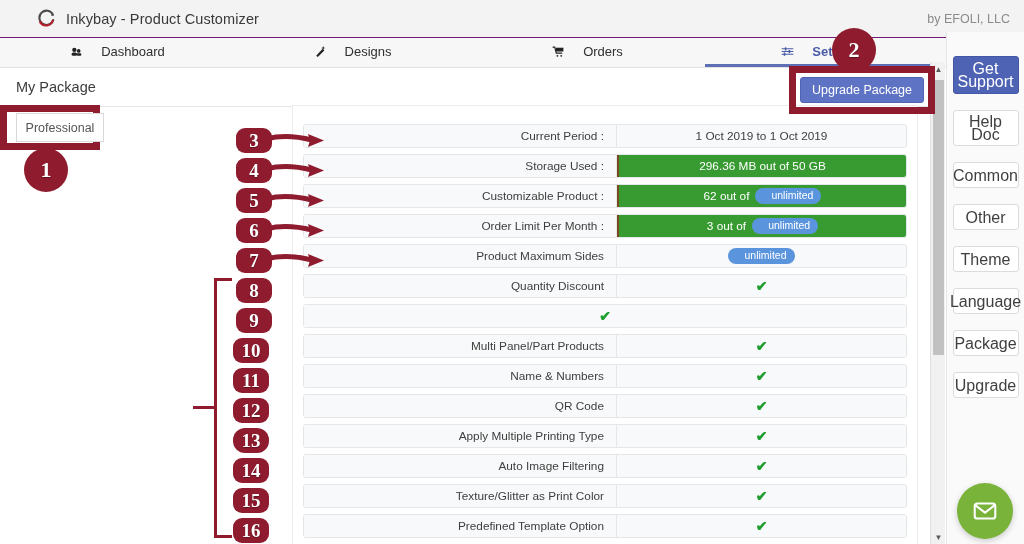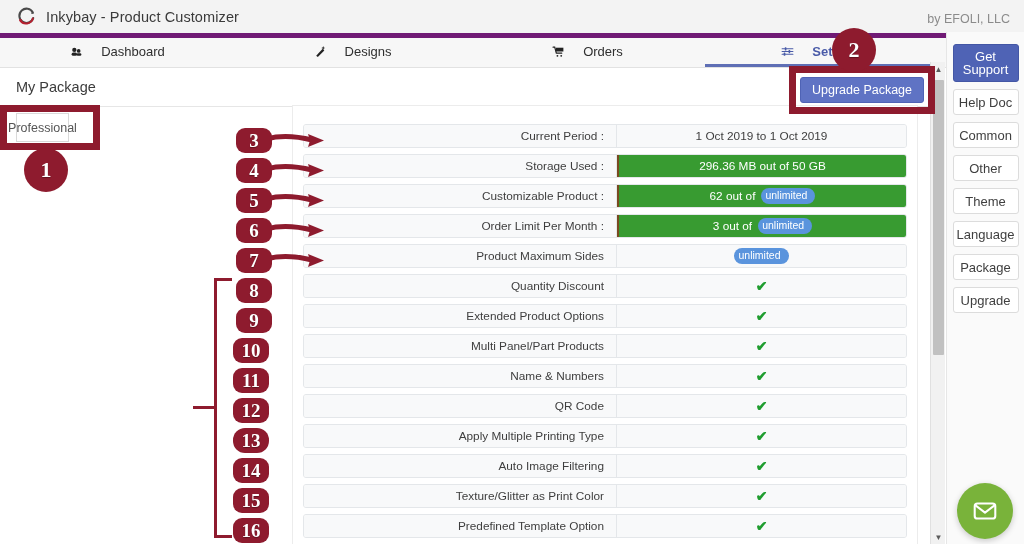--- a/index.html
+++ b/index.html
@@ -7,22 +7,22 @@
     width: 1024px; height: 544px;
     font-family: "Liberation Sans", sans-serif;
     background: #ffffff;
     overflow: hidden;
   }
   #root { position: relative; width: 1024px; height: 544px; background:#fff; }
 
   
   .titlebar {
     position: absolute; left:0; top:0; width:1024px; height:38px;
-    background:#f3f3f3; border-bottom:5px solid #701a75;
-    display:flex; align-items:center;
+    background:#f3f3f3; border-bottom:1px solid #701a75;
+    display:flex; align-items:center;padding-left:20px;
   }
   .logo-wrap { margin-left:16px; width:20px; height:20px; display:flex; align-items:center; justify-content:center; }
   .app-title { margin-left:10px; font-size:14.5px; color:#3a3a3a; letter-spacing:.1px; }
   .by-line { position:absolute; right:14px; top:12px; font-size:12.5px; color:#8b8b8b; }
 
   
   .navbar {
     position:absolute; left:0; top:38px; width:1024px; height:30px;
     background:#f7f7f7; border-bottom:1px solid #e2e2e2;
     display:flex; align-items:stretch;
@@ -39,21 +39,21 @@
   
   .page-head {
     position:absolute; left:0; top:69px; width:938px; height:38px;
     border-bottom:1px solid #e6e6e6; background:#fff;
   }
   .page-head .ph-title { position:absolute; left:16px; top:10px; font-size:14.5px; color:#3c3c3c; }
 
   
   .plan-label {
     position:absolute; left:16px; top:113px;
-    width:53px; height:29px; border:1px solid #d9d9d9; background:#fff;
+    width:88px; height:29px; border:1px solid #d9d9d9; background:#fff;
     display:flex; align-items:center; justify-content:center;
     font-size:12.5px; color:#555; z-index:6;
   }
   .plan-box-hl {
     position:absolute; left:0px; top:105px; width:100px; height:45px;
     border:7px solid #8e1b2e; background:transparent; z-index:5;
   }
 
   
   .panel {
@@ -72,21 +72,21 @@
     padding-right:12px; font-size:11.8px; color:#3e3e3e; background:#f8f9fa;
     border-right:1px solid #e4e7ea; white-space:nowrap;
   }
   .prow .val {
     flex:1; display:flex; align-items:center; justify-content:center;
     font-size:11.8px; color:#3e3e3e; background:#f8f9fa; gap:6px;
   }
   .prow .val.green { background:#389b31; color:#fff; border-left:2px solid #7a4a20; }
   .pill {
     display:inline-block; background:#5a94dd; color:#fff; font-size:10.5px;
-    border-radius:9px; padding:1px 8px 2px 4px; line-height:13px;
+    border-radius:9px; padding:1px 8px 2px 16px; line-height:13px;
   }
   .check { color:#1f9d2f; font-size:14px; font-weight:bold; line-height:1; }
 
   
   .vscroll {
     position:absolute; left:930px; top:62px; width:15px; height:482px;
     background:#f1f1f1; border-left:1px solid #e0e0e0;
   }
   .vscroll .arr { width:15px; height:14px; display:flex; align-items:center; justify-content:center; font-size:8px; color:#5a5a5a; }
   .vscroll .arr.up { position:absolute; top:0; left:0; }
@@ -96,24 +96,24 @@
     background:#c1c1c1; border-radius:1px;
   }
 
   
   .rside {
     position:absolute; left:946px; top:32px; width:78px; height:512px;
     background:#fafafa; border-left:1px solid #e6e6e6;
     padding-top:8px;
   }
   .sbtn {
-    width:66px; margin:4px auto 7px auto; min-height:26px;
+    width:66px; margin:16px auto 7px auto; min-height:26px;
     border:1px solid #dcdcdc; background:#fff; border-radius:3px;
     display:flex; align-items:center; justify-content:center; text-align:center;
-    font-size:13px; color:#3f3f3f; cursor:pointer; line-height:13px; padding:4px 2px;
+    font-size:16px; color:#3f3f3f; cursor:pointer; line-height:13px; padding:4px 2px;
   }
   .sbtn.primary { background:#4f63b5; border-color:#4457a5; color:#fff; min-height:38px; }
 
   
   .upg-btn {
     position:absolute; left:800px; top:77px; width:124px; height:26px;
     background:#5f73c4; border:1px solid #4f63b5; border-radius:3px;
     color:#fff; font-size:12.5px; display:flex; align-items:center; justify-content:center;
     cursor:pointer; z-index:6;
   }
@@ -270,21 +270,20 @@
             <span class="pill">unlimited</span>
           </div>
         </div>
         <div class="prow">
           <div class="lbl">Quantity Discount</div>
           <div class="val">
             <span class="check">✔</span>
           </div>
         </div>
         <div class="prow">
-          <div class="lbl">Extended Product Options</div>
           <div class="val">
             <span class="check">✔</span>
           </div>
         </div>
         <div class="prow">
           <div class="lbl">Multi Panel/Part Products</div>
           <div class="val">
             <span class="check">✔</span>
           </div>
         </div>

